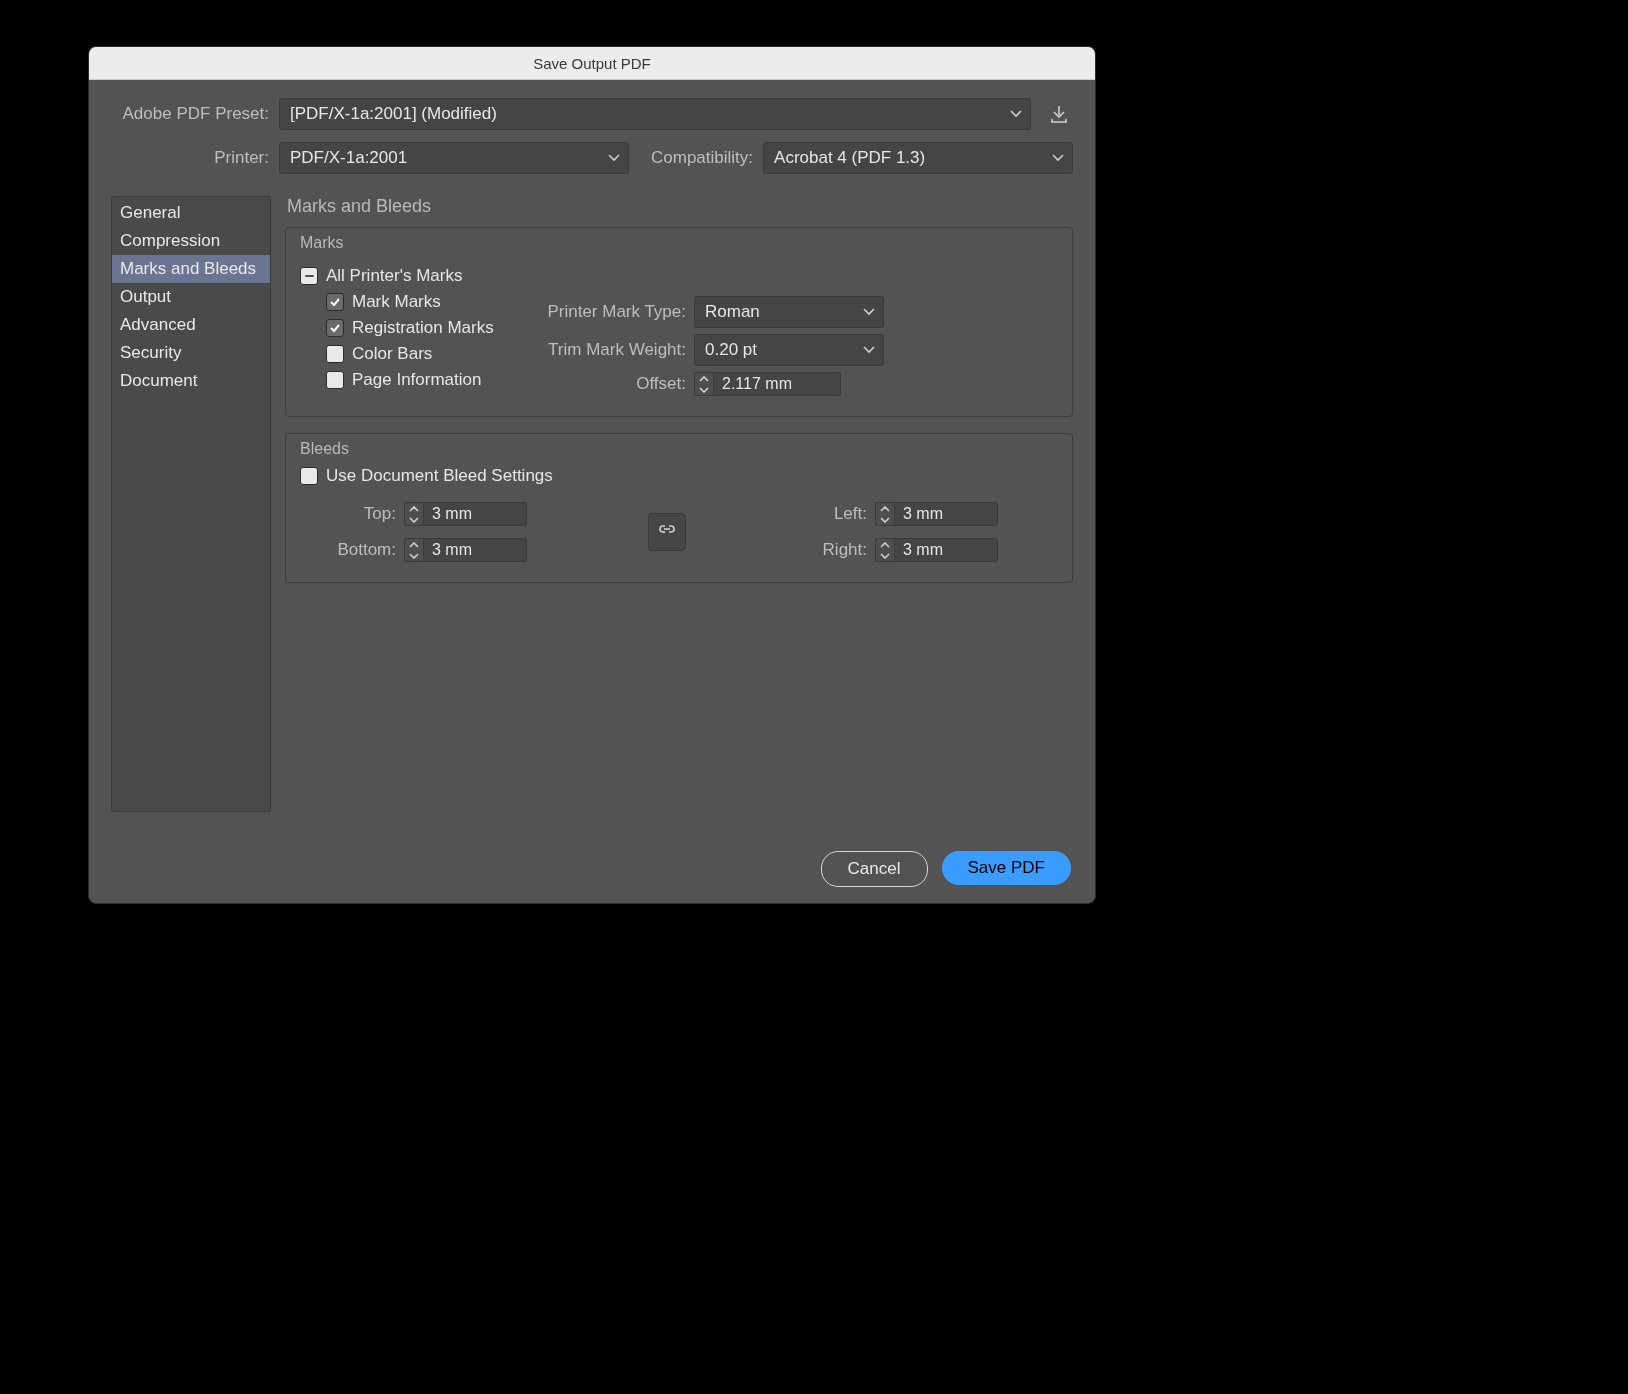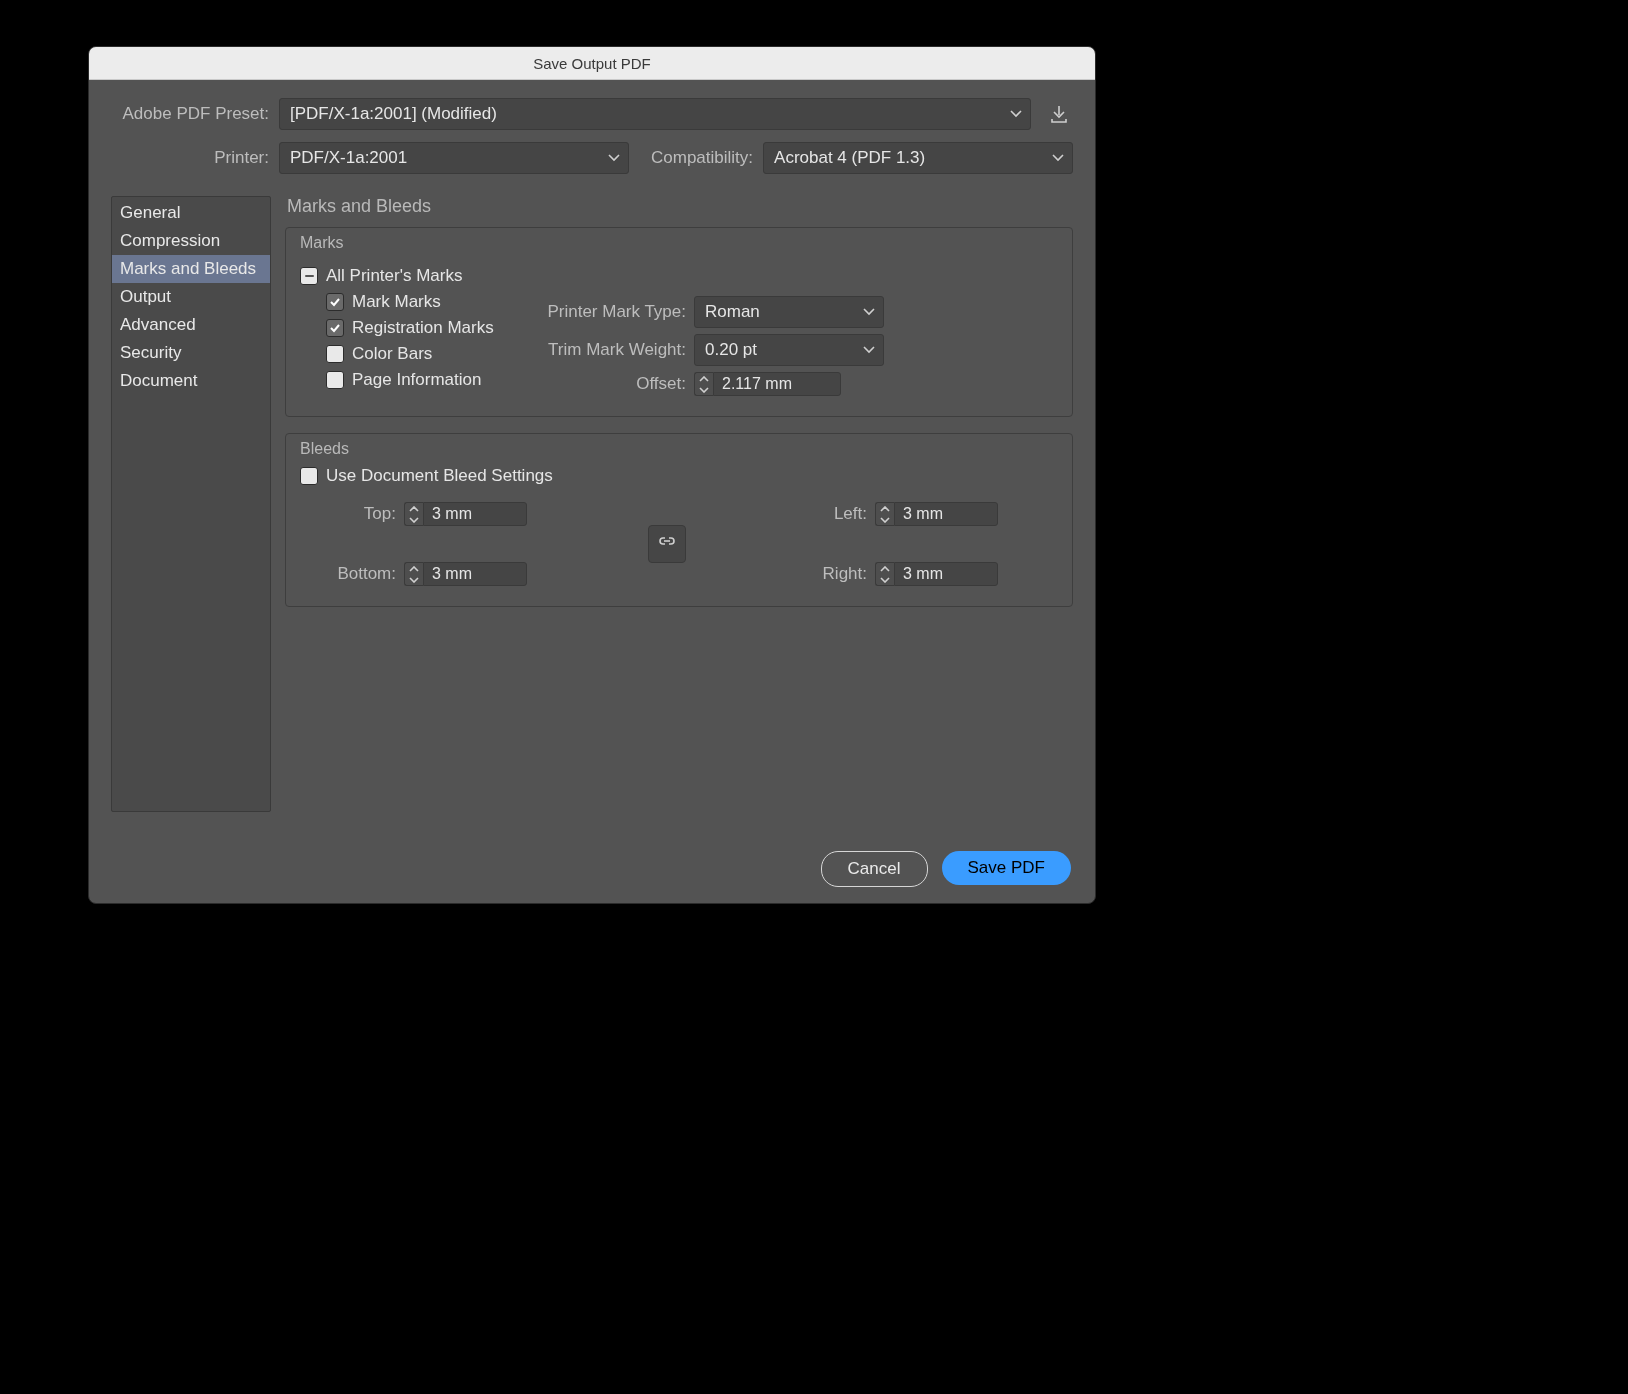--- a/index.html
+++ b/index.html
@@ -84,21 +84,21 @@
   .marks-right .kv .k{width:156px;}
   .sel-mini{width:150px;}
   
   .stepper{display:inline-flex;align-items:stretch;height:24px;}
   .stepper .arrows{width:18px;background:#4e4e4e;border:1px solid #3a3a3a;border-right:none;border-radius:3px 0 0 3px;display:flex;flex-direction:column;}
   .stepper .arrows div{flex:1;display:flex;align-items:center;justify-content:center;}
   .stepper .val{background:var(--input-bg);border:1px solid #3a3a3a;border-radius:0 3px 3px 0;min-width:110px;display:flex;align-items:center;padding:0 8px;color:#e6e6e6;font-size:16px;}
 
   .bleeds-grid{position:relative;}
   .bleed-cols{display:flex;align-items:center;margin-top:10px;}
-  .bleed-col{display:flex;flex-direction:column;gap:24px;}
+  .bleed-col{display:flex;flex-direction:column;gap:0;}
   .bleed-col.left{margin-left:20px;}
   .bleed-col .kv .k{width:76px;}
   .bleed-link{width:40px;display:flex;align-items:center;justify-content:center;margin:0 120px 0 120px;}
   .link-box{width:36px;height:36px;background:#464646;border:1px solid #3a3a3a;border-radius:4px;display:flex;align-items:center;justify-content:center;}
   .bleed-col.right .kv .k{width:60px;}
   .stepper .val.narrow{min-width:86px;}
 
   .footer{position:absolute;bottom:16px;right:24px;display:flex;gap:14px;}
   .btn{height:34px;border-radius:17px;padding:0 26px;display:flex;align-items:center;justify-content:center;font-size:17px;cursor:default;}
   .btn.outline{border:1.5px solid #d6d6d6;color:#eaeaea;background:transparent;}

